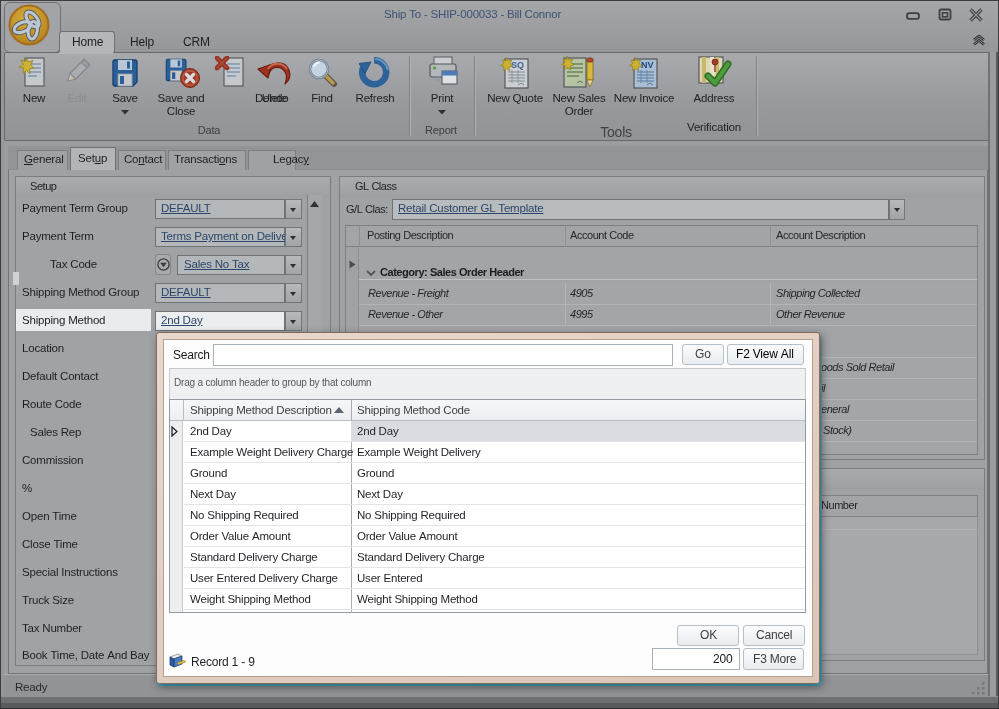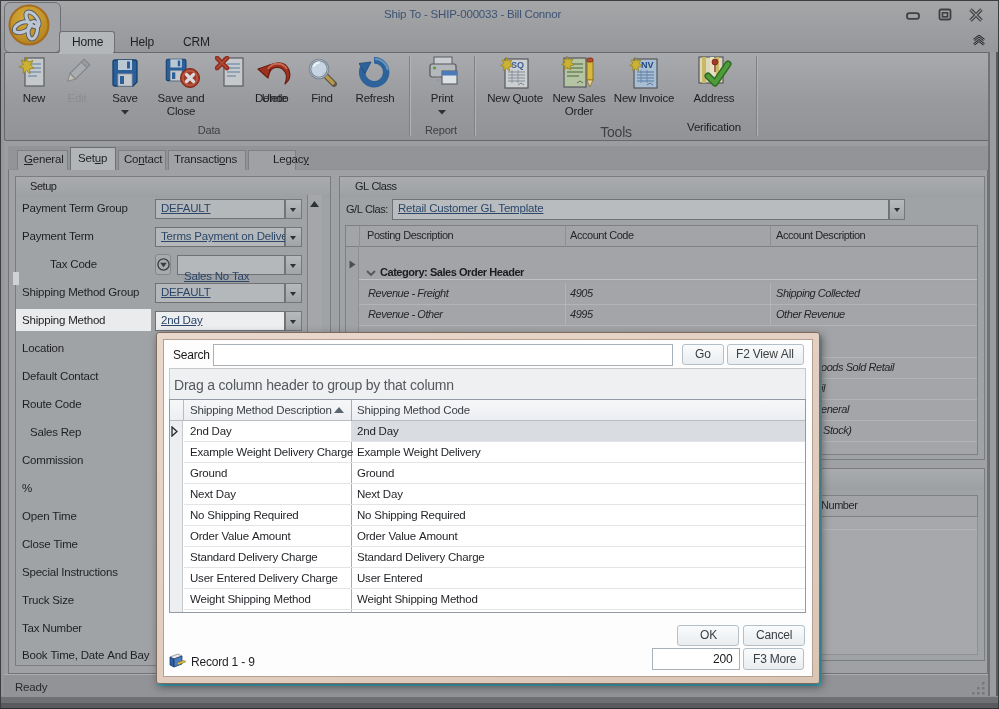--- a/index.html
+++ b/index.html
@@ -280,21 +280,21 @@
   <div class="combo" style="left:155px;top:227px;width:130px;height:20px;"></div>
   <div class="txt link" style="left:161px;top:230px;">Terms&nbsp;Payment&nbsp;on&nbsp;Deliver</div>
   <div class="ddbtn" style="left:285px;top:227px;width:17px;height:20px;"></div>
 
   <div class="abs" style="left:155px;top:254px;width:16px;height:21px;background:#a8abae;border:1px solid #85878b;border-radius:3px;box-sizing:border-box;"></div>
   <svg class="abs" style="left:156.5px;top:258px;" width="13" height="13" viewBox="0 0 13 13">
     <circle cx="6.5" cy="6.5" r="5.6" fill="none" stroke="#3a3c40" stroke-width="1.3"></circle>
     <polygon points="3.2,4.8 9.8,4.8 6.5,9.2" fill="#3a3c40"></polygon>
   </svg>
   <div class="combo" style="left:177px;top:255px;width:108px;height:20px;"></div>
-  <div class="txt link" style="left:184px;top:270px;">Sales&nbsp;No&nbsp;Tax</div>
+  <div class="txt link" style="left:184px;top:258px;">Sales&nbsp;No&nbsp;Tax</div>
   <div class="ddbtn" style="left:285px;top:255px;width:17px;height:20px;"></div>
 
   <div class="combo" style="left:155px;top:283px;width:130px;height:20px;"></div>
   <div class="txt link" style="left:161px;top:286px;">DEFAULT</div>
   <div class="ddbtn" style="left:285px;top:283px;width:17px;height:20px;"></div>
 
   <div class="combo" style="left:155px;top:311px;width:130px;height:20px;background:#eceeef;"></div>
   <div class="txt link" style="left:161px;top:314px;">2nd&nbsp;Day</div>
   <div class="ddbtn" style="left:285px;top:311px;width:17px;height:20px;"></div>
 </div>
@@ -393,24 +393,24 @@
      background:linear-gradient(160deg,#e9d8cc,#dbc5b5);border:1px solid #7e6a5e;box-sizing:border-box;
      box-shadow:2px 3px 9px rgba(30,30,30,0.55);"></div>
 <div class="abs" style="left:163px;top:339px;width:650px;height:338px;background:#fdfdfe;border:1px solid #b4a092;box-sizing:border-box;"></div>
 <div id="dialog" style="position:absolute;left:0;top:0;">
 
   <div class="txt" style="left:173px;top:348px;font-size:12px;color:#1a1a1a;">Search</div>
   <div class="abs" style="left:213px;top:344px;width:460px;height:22px;background:#fff;border:1px solid #a8b0b8;box-sizing:border-box;"></div>
   <div class="abs" style="left:682px;top:344px;width:42px;height:21px;background:linear-gradient(#fafbfc,#e9edf0);border:1px solid #b5bfc8;border-radius:3px;box-sizing:border-box;"></div>
   <div class="txt" style="left:695px;top:347px;font-size:12px;color:#3a3d42;">Go</div>
   <div class="abs" style="left:727px;top:344px;width:77px;height:21px;background:linear-gradient(#fafbfc,#e9edf0);border:1px solid #b5bfc8;border-radius:3px;box-sizing:border-box;"></div>
-  <div class="txt" style="left:736px;top:347px;font-size:12px;color:#404040;">F2&nbsp;View&nbsp;All</div>
+  <div class="txt" style="left:736px;top:347px;font-size:12px;color:#000000;">F2&nbsp;View&nbsp;All</div>
 
   <div class="abs" style="left:169px;top:368px;width:637px;height:32px;background:#eef0f2;border:1px solid #c5c9cd;box-sizing:border-box;"></div>
-  <div class="txt" style="left:174px;top:377px;font-size:14px;color:#55585c;text-align:center;">Drag&nbsp;a&nbsp;column&nbsp;header&nbsp;to&nbsp;group&nbsp;by&nbsp;that&nbsp;column</div>
+  <div class="txt" style="left:174px;top:377px;font-size:10px;color:#55585c;text-align:center;">Drag&nbsp;a&nbsp;column&nbsp;header&nbsp;to&nbsp;group&nbsp;by&nbsp;that&nbsp;column</div>
 
   <div class="abs" style="left:169px;top:399px;width:637px;height:214px;background:#fff;border:1px solid #949aa1;box-sizing:border-box;"></div>
 
   <div class="abs" style="left:170px;top:400px;width:635px;height:21px;background:linear-gradient(#f6f7f9,#eceef1);border-bottom:1px solid #b8bdc2;box-sizing:border-box;"></div>
   <div class="abs" style="left:183px;top:400px;width:1px;height:21px;background:#b8bdc2;"></div>
   <div class="abs" style="left:351px;top:400px;width:1px;height:213px;background:#a8aeb5;"></div>
   <div class="txt" style="left:190px;top:404px;color:#3c3f44;">Shipping&nbsp;Method&nbsp;Description</div>
   <svg class="abs" style="left:334px;top:407px;" width="10" height="7">
       <polygon points="5,0 10,6 0,6" fill="#5a6570"></polygon>
     </svg>

